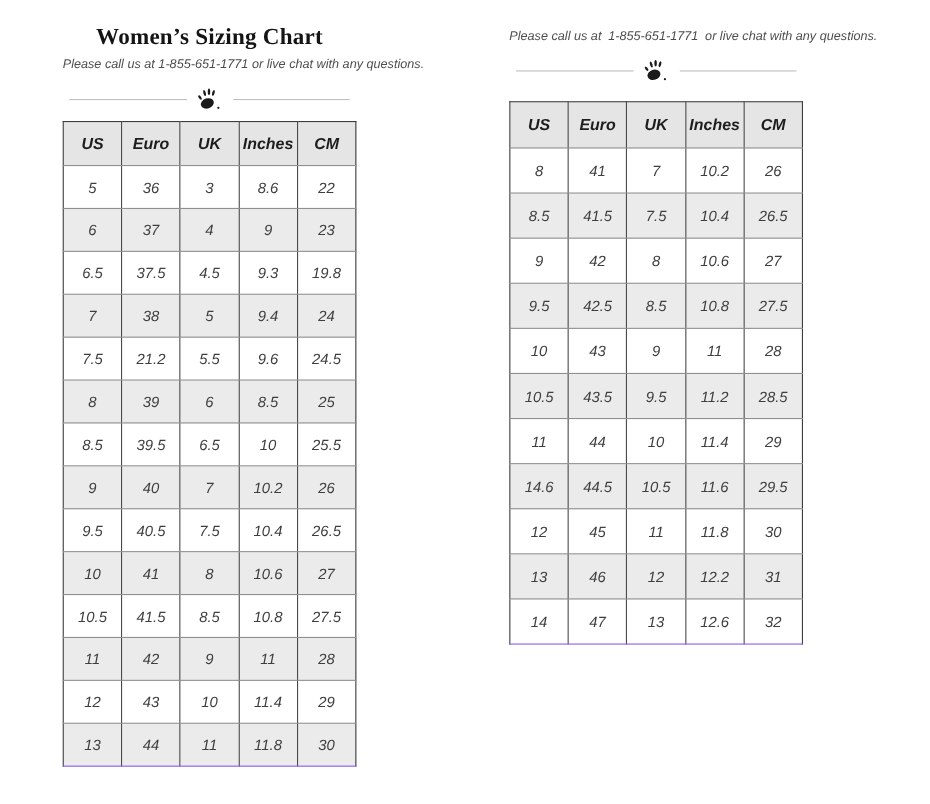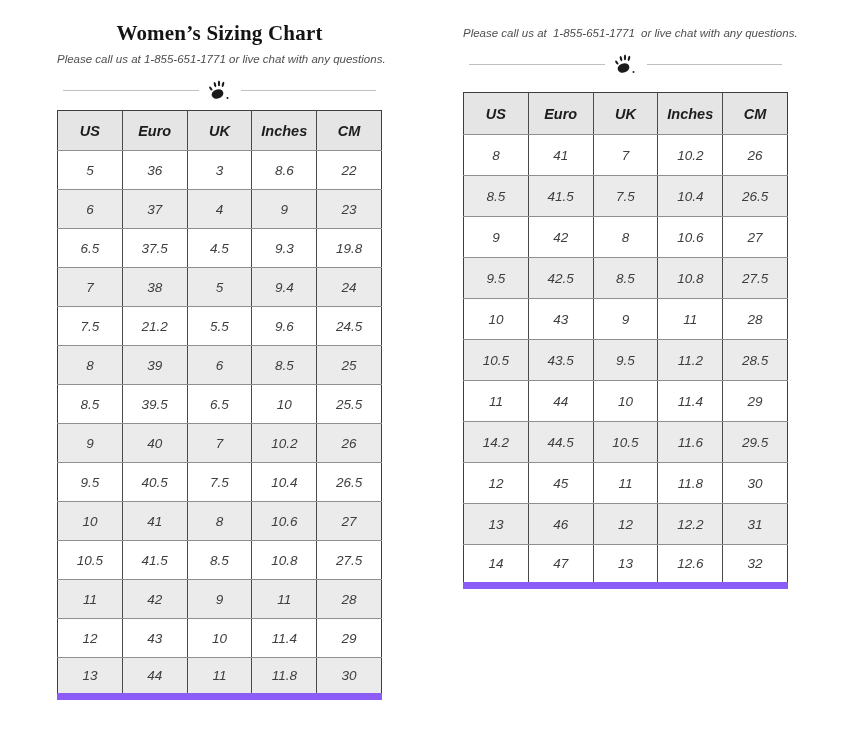--- a/index.html
+++ b/index.html
@@ -6,21 +6,21 @@
   html, body { width: 845px; height: 731px; }
   body {
     position: relative;
     background: #ffffff;
     font-family: "Liberation Sans", sans-serif;
     overflow: hidden;
   }
   .chart-section {
     position: absolute;
     top: 20px;
-    width: 325px;
+    width: 267px;
   }
   .chart-section.women { left: 57px; }
   .chart-section.men   { left: 463px; }
 
   .chart-title {
     font-family: "Liberation Serif", serif;
     font-weight: 700;
     font-size: 21px;
     line-height: 26px;
     color: #141414;
@@ -76,21 +76,21 @@
     border-right: 1px solid #4a4a4a;
     border-top: 1px solid #8f8f8f;
     border-bottom: 1px solid #8f8f8f;
     text-align: center;
     vertical-align: middle;
     font-style: italic;
   }
   table.sizing-table tr > :first-child { border-left: 1px solid #3d3d3d; }
   table.sizing-table tr > :last-child  { border-right: 1px solid #3d3d3d; }
   table.sizing-table thead th { border-top: 1px solid #3d3d3d; }
-  table.sizing-table tbody tr:last-child td { border-bottom: 7px solid #8b5cf6; }
+  table.sizing-table tbody tr:last-child td { border-bottom: 1px solid #8b5cf6; }
 
   table.sizing-table th {
     background: #e5e5e5;
     color: #1d1d1d;
     font-weight: 700;
     font-size: 14.5px;
   }
   table.sizing-table td {
     background: #ffffff;
     color: #3e3e3e;
@@ -314,21 +314,21 @@
           <td>28.5</td>
         </tr>
         <tr>
           <td>11</td>
           <td>44</td>
           <td>10</td>
           <td>11.4</td>
           <td>29</td>
         </tr>
         <tr>
-          <td>14.2</td>
+          <td>14.6</td>
           <td>44.5</td>
           <td>10.5</td>
           <td>11.6</td>
           <td>29.5</td>
         </tr>
         <tr>
           <td>12</td>
           <td>45</td>
           <td>11</td>
           <td>11.8</td>

